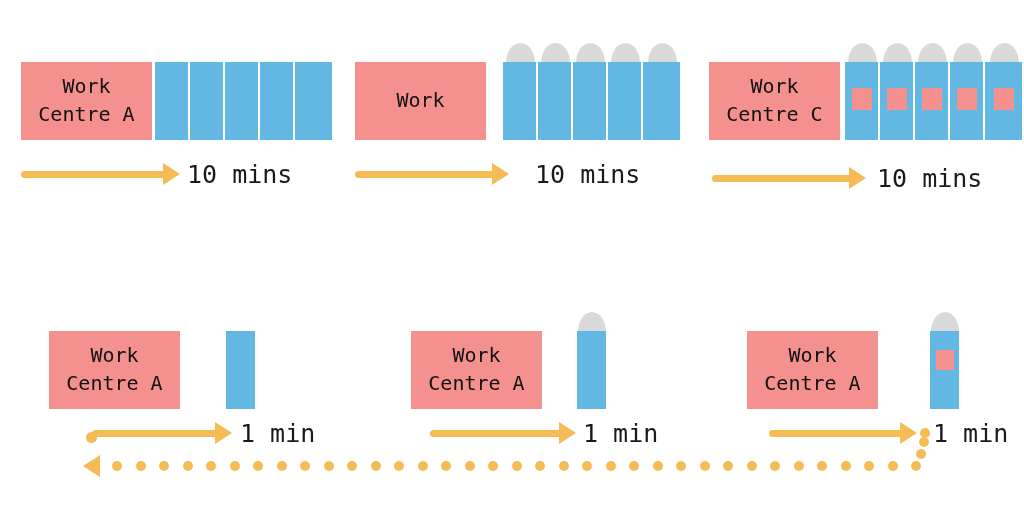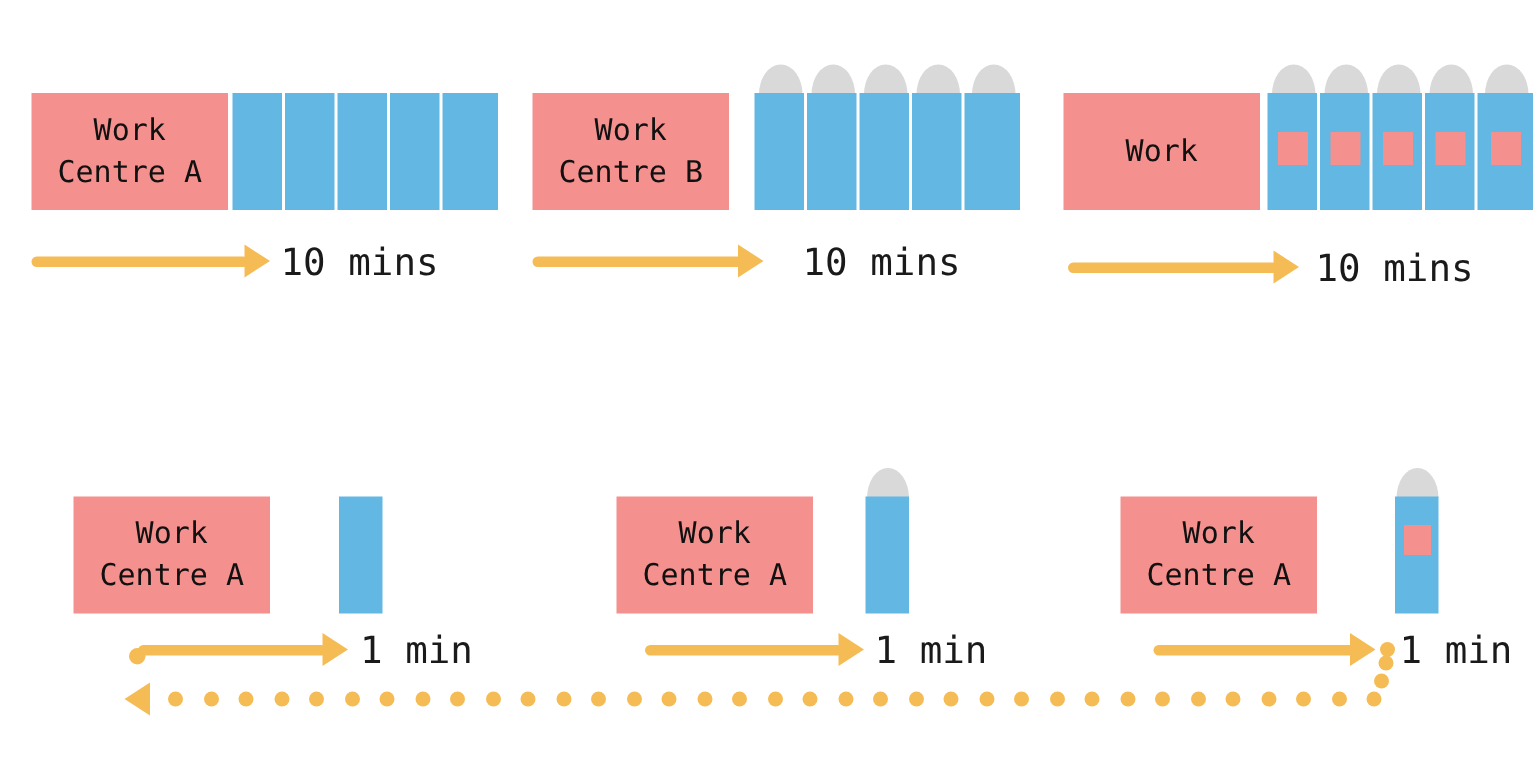--- a/index.html
+++ b/index.html
@@ -130,21 +130,20 @@
   <div>
       <div class="bar" style="left:295px;top:62px;width:37px;height:78px;"></div>
     </div>
 
   <div class="arrow-line" style="left:21px;top:171px;width:145px;"></div>
   <div class="arrow-head right" style="left:163px;top:163px;"></div>
   <div class="time-label" style="left:187px;top:162px;">10 mins</div>
 
   <div class="wc-box" style="left:355px;top:62px;width:131px;height:78px;">
     <span class="l1">Work</span>
-    <span class="l2">Centre B</span>
   </div>
   <div>
     <div class="cap" style="left:506px;top:43px;width:29px;height:20px;"></div>
     <div class="bar" style="left:503px;top:62px;width:33px;height:78px;"></div>
   </div>
   <div>
     <div class="cap" style="left:541px;top:43px;width:29px;height:20px;"></div>
     <div class="bar" style="left:538px;top:62px;width:33px;height:78px;"></div>
   </div>
   <div>
@@ -159,20 +158,21 @@
     <div class="cap" style="left:648px;top:43px;width:29px;height:20px;"></div>
     <div class="bar" style="left:643px;top:62px;width:37px;height:78px;"></div>
   </div>
 
   <div class="arrow-line" style="left:355px;top:171px;width:140px;"></div>
   <div class="arrow-head right" style="left:492px;top:163px;"></div>
   <div class="time-label" style="left:535px;top:162px;">10 mins</div>
 
   <div class="wc-box" style="left:709px;top:62px;width:131px;height:78px;">
     <span class="l1">Work</span>
+    <span class="l2">Centre C</span>
   </div>
   <div>
     <div class="cap" style="left:848px;top:43px;width:29px;height:20px;"></div>
     <div class="bar" style="left:845px;top:62px;width:33px;height:78px;"></div>
     <div class="chip" style="left:852px;top:88px;width:20px;height:22px;"></div>
   </div>
   <div>
     <div class="cap" style="left:883px;top:43px;width:29px;height:20px;"></div>
     <div class="bar" style="left:880px;top:62px;width:33px;height:78px;"></div>
     <div class="chip" style="left:887px;top:88px;width:20px;height:22px;"></div>

